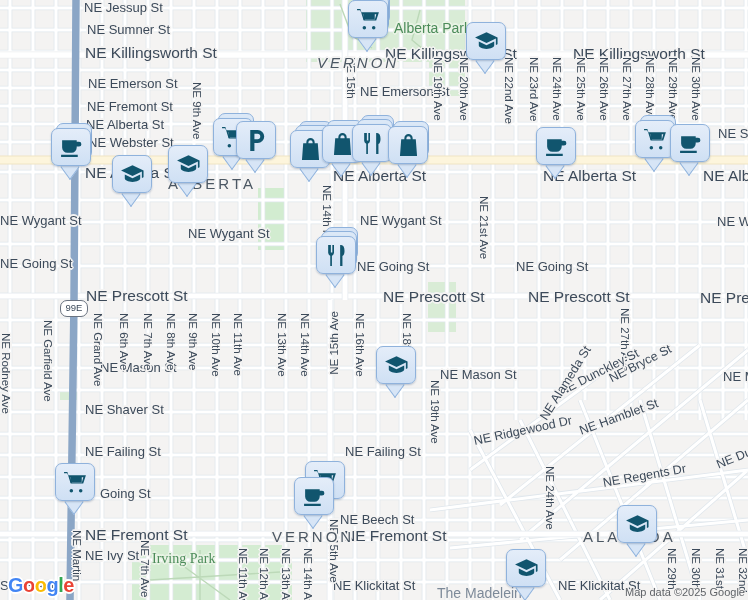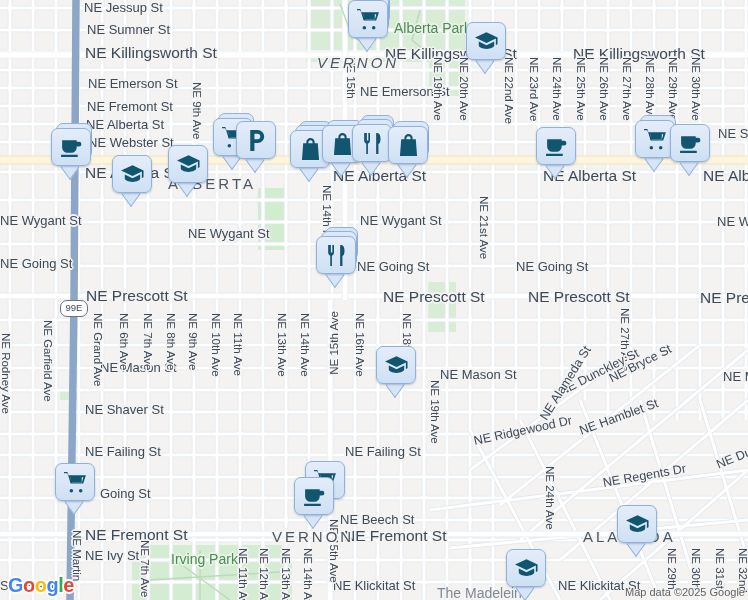--- a/index.html
+++ b/index.html
@@ -244,21 +244,21 @@
       <div class="lbl diag" style="left: 580px; top: 424px; transform: rotate(-20deg); transform-origin: left center;">NE Hamblet St</div>
       <div class="lbl diag" style="left: 543px; top: 412px; transform: rotate(-58deg); transform-origin: left center;">NE Alameda St</div>
       <div class="lbl diag" style="left: 474px; top: 434px; transform: rotate(-12deg); transform-origin: left center;">NE Ridgewood Dr</div>
       <div class="lbl diag" style="left: 603px; top: 476px; transform: rotate(-10deg); transform-origin: left center;">NE Regents Dr</div>
       <div class="lbl diag" style="left: 717px; top: 458px; transform: rotate(-22deg); transform-origin: left center;">NE Dun</div>
       <div class="lbl hood" style="left: 317px; top: 54px; font-style: italic;">VERNON</div>
       <div class="lbl hood" style="left: 168px; top: 175px;">ALBERTA</div>
       <div class="lbl hood" style="left: 272px; top: 528px;">VERNON</div>
       <div class="lbl hood" style="left: 583px; top: 528px;">ALAMEDA</div>
       <div class="lbl park-lbl" style="left: 394px; top: 20px;">Alberta Park</div>
-      <div class="lbl park-lbl" style="left: 171px; top: 551px;">Irving Park</div>
+      <div class="lbl park-lbl" style="left: 152px; top: 551px; font-family: Liberation Serif, serif;">Irving Park</div>
       <div class="lbl poi-lbl" style="left: 437px; top: 585px;">The Madeleine</div>
       <div class="shield" style="left: 60px; top: 300px;">99E</div>
       <div class="pin stack" style="left: 51px; top: 128px; z-index: 50;">
         <div class="tail"></div>
         <div class="card"></div>
         <div class="glyph">
           <svg viewBox="0 0 24 24">
             <path d="M3 5h14v7a5 5 0 0 1-5 5H8a5 5 0 0 1-5-5V5zm14 1.5h2.2a2.3 2.3 0 0 1 0 4.6H17V6.5zM2 19h16v2H2z"></path>
           </svg>
         </div>

